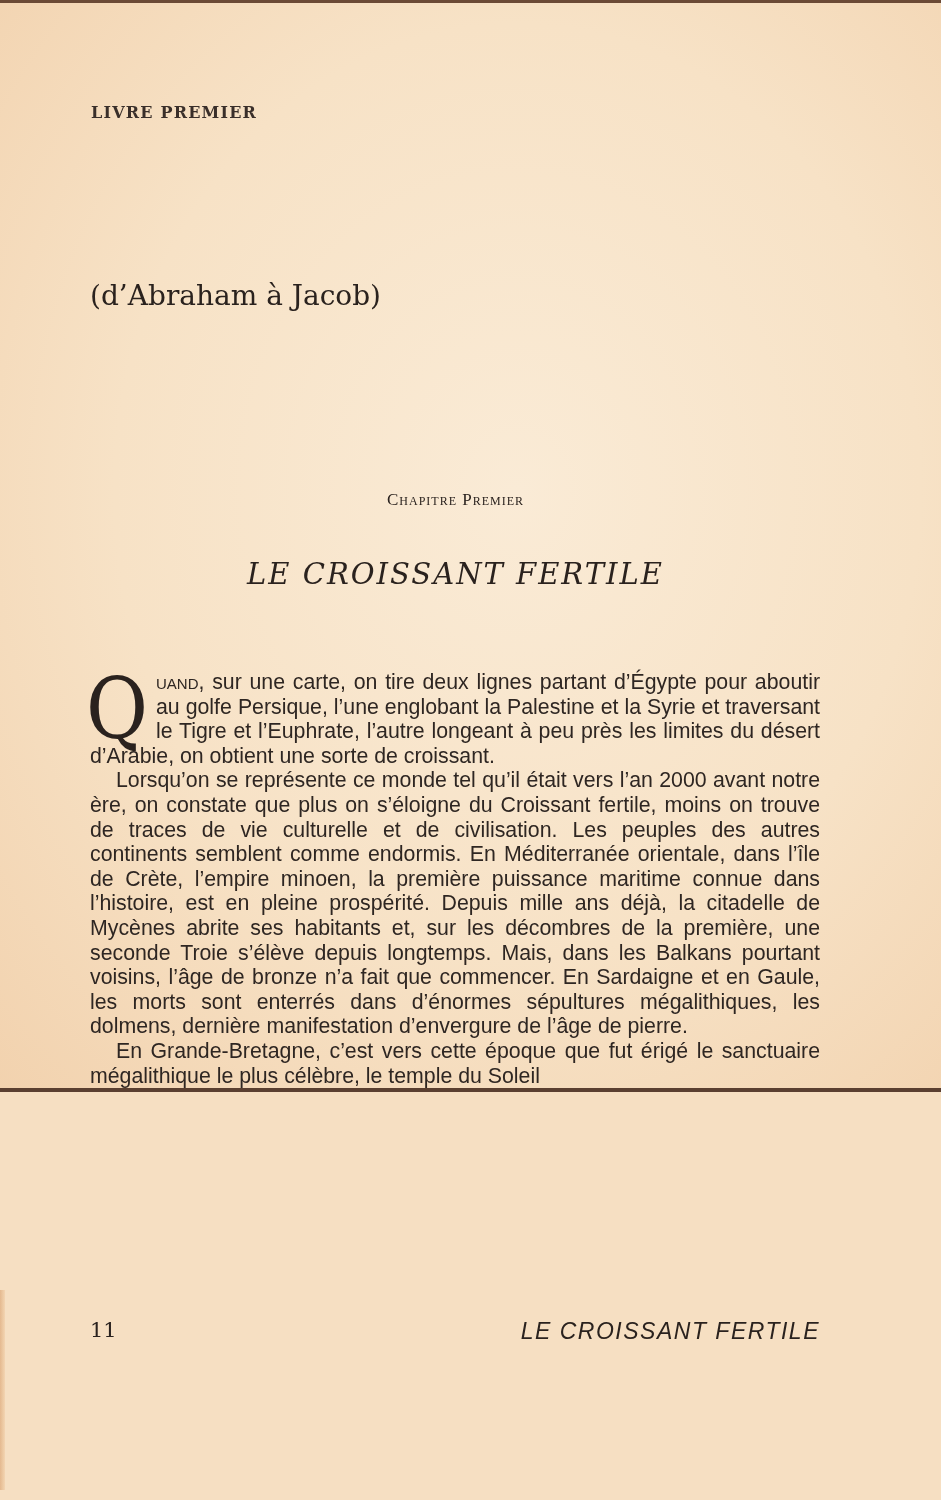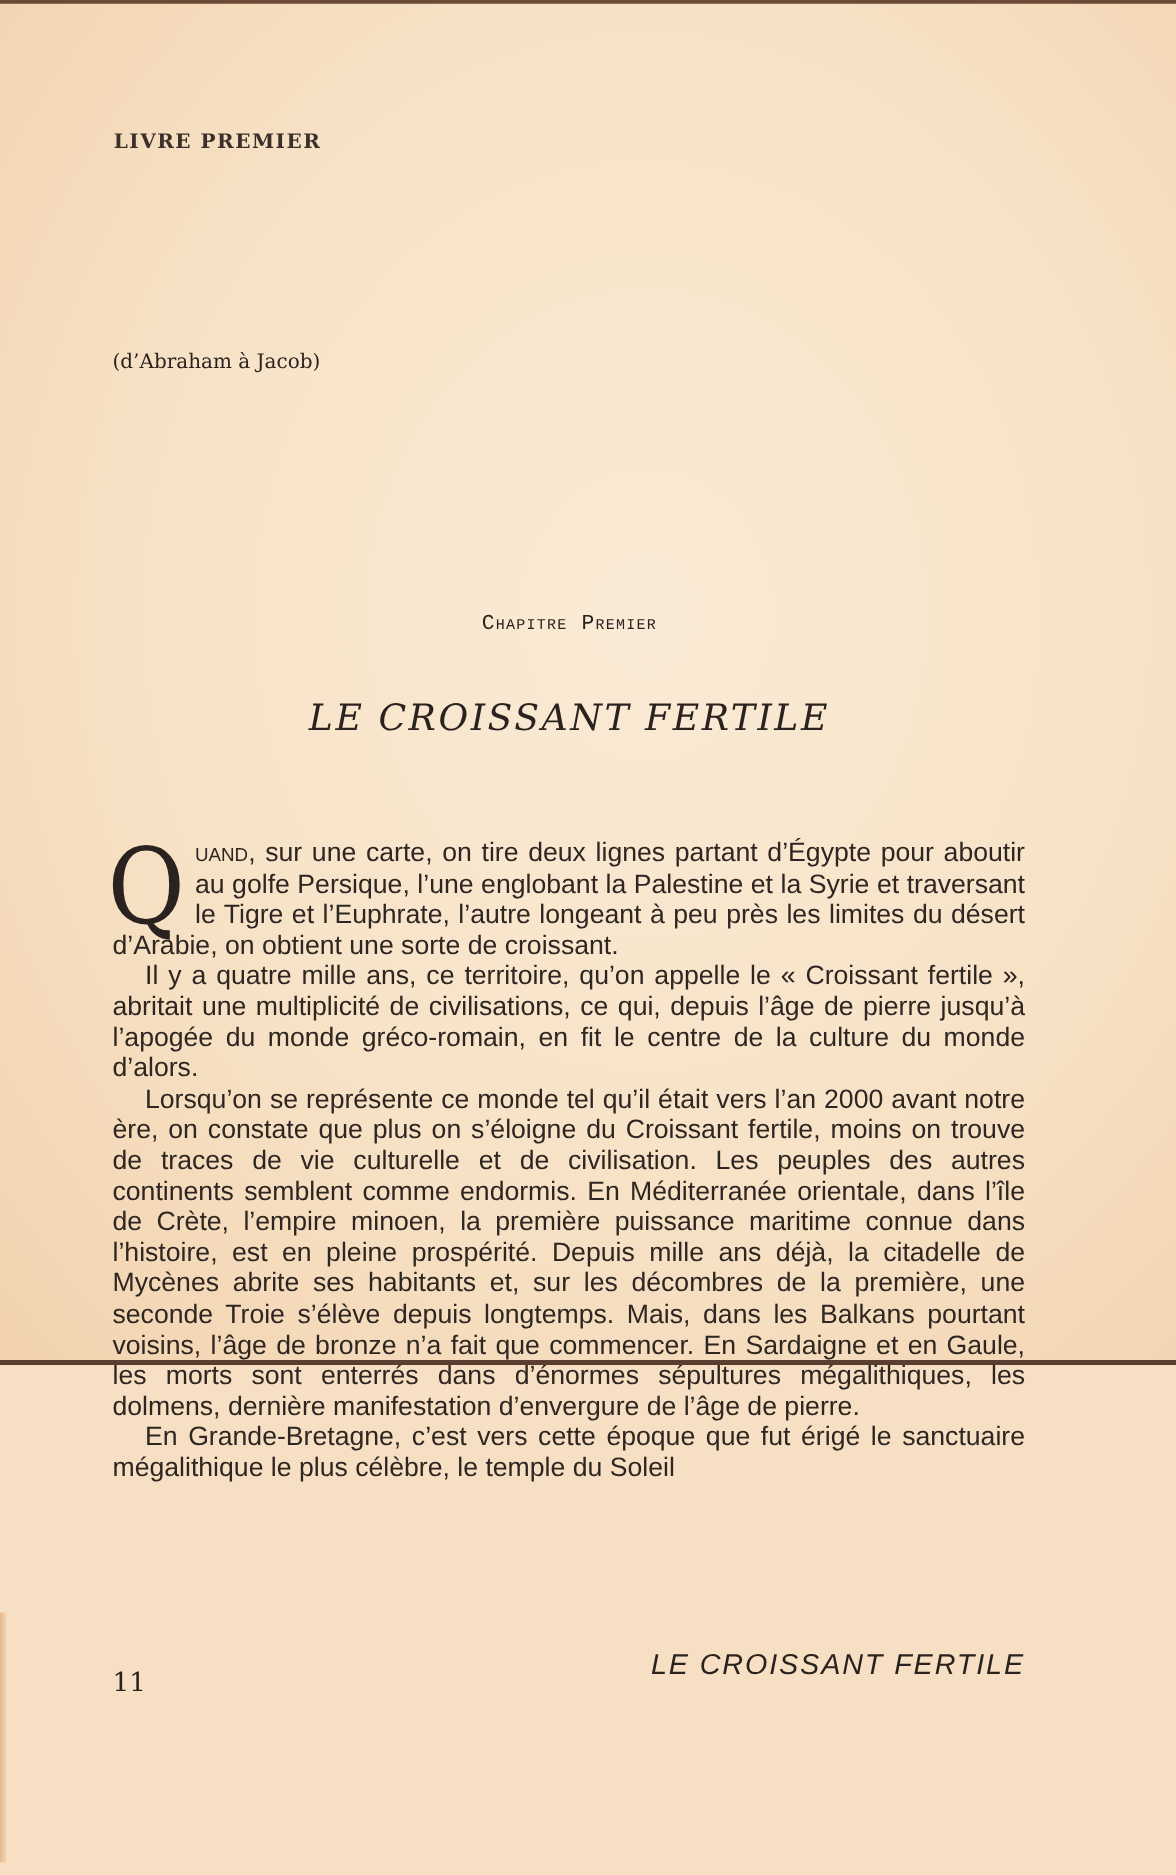--- a/index.html
+++ b/index.html
@@ -23,25 +23,25 @@
       font-family: "DejaVu Serif", serif; font-weight: bold; font-size: 16px;
       letter-spacing: 1.2px; color: #3a2f2a;
     }
     .book-title {
       position: absolute; left: 88px; top: 172px;
       font-family: "Liberation Serif", serif; font-style: italic;
       font-size: 38px; line-height: 48px; letter-spacing: 3px; color: #2a221e;
     }
     .book-subtitle {
       position: absolute; left: 90px; top: 279px;
-      font-family: "DejaVu Serif", serif; font-size: 16px; color: #2a221e;
+      font-family: "DejaVu Serif", serif; font-size: 28px; color: #2a221e;
     }
     .chapter-label {
       position: absolute; left: 0; width: 911px; top: 490px; text-align: center;
-      font-family: Liberation Mono, monospace; font-size: 17px; color: #2a221e;
+      font-family: Liberation Serif, serif; font-size: 17px; color: #2a221e;
       font-variant: small-caps; letter-spacing: 1px;
     }
     .chapter-title {
       position: absolute; left: 0; width: 911px; top: 557px; text-align: center;
       font-family: "DejaVu Serif", serif; font-style: italic;
       font-size: 29px; letter-spacing: 2px; color: #2a221e;
     }
     .body-text {
       position: absolute; left: 90px; top: 670px; width: 730px;
       font-family: "Liberation Sans", sans-serif; font-stretch: condensed;
@@ -53,41 +53,40 @@
     .dropcap {
       float: left; font-family: "DejaVu Serif", serif;
       font-size: 84px; line-height: 70px; margin: 4px 8px -6px -4px;
       color: #2a221e;
     }
     .smallcaps { font-variant: small-caps; }
     .footer {
       position: absolute; left: 90px; top: 1318px; width: 730px;
       font-family: "Liberation Sans", sans-serif; font-size: 23px; color: #2a221e;
     }
-    .page-number { position: absolute; left: 0; top: 16px; font-family: "DejaVu Serif", serif; font-size: 21px; }
+    .page-number { position: absolute; left: 0; top: 0; font-family: "DejaVu Serif", serif; font-size: 21px; }
     .running-head { position: absolute; right: 0; top: 0; font-style: italic; letter-spacing: 1.5px; }
   </style>
 </head>
 <body>
 
 <div class="page">
   <div class="top-edge"></div>
   <div class="left-edge"></div>
 
   <div class="book-label">LIVRE PREMIER</div>
 
 
   <div class="book-subtitle">(d’Abraham à Jacob)</div>
 
   <div class="chapter-label">Chapitre Premier</div>
   <div class="chapter-title">LE CROISSANT FERTILE</div>
 
   <div class="body-text">
     <p class="para first"><span class="dropcap">Q</span><span class="smallcaps">uand</span><span>, sur une carte, on tire deux lignes partant d’Égypte pour aboutir au golfe Persique, l’une englobant la Palestine et la Syrie et traversant le Tigre et l’Euphrate, l’autre longeant à peu près les limites du désert d’Arabie, on obtient une sorte de croissant.</span></p>
-    <p class="para">Il y a quatre mille ans, ce territoire, qu’on appelle le « Croissant fertile », abritait une multiplicité de civilisations, ce qui, depuis l’âge de pierre jusqu’à l’apogée du monde gréco-romain, en fit le centre de la culture du monde d’alors.</p>
     <p class="para">Lorsqu’on se représente ce monde tel qu’il était vers l’an 2000 avant notre ère, on constate que plus on s’éloigne du Croissant fertile, moins on trouve de traces de vie culturelle et de civilisation. Les peuples des autres continents semblent comme endormis. En Méditerranée orientale, dans l’île de Crète, l’empire minoen, la première puissance maritime connue dans l’histoire, est en pleine prospérité. Depuis mille ans déjà, la citadelle de Mycènes abrite ses habitants et, sur les décombres de la première, une seconde Troie s’élève depuis longtemps. Mais, dans les Balkans pourtant voisins, l’âge de bronze n’a fait que commencer. En Sardaigne et en Gaule, les morts sont enterrés dans d’énormes sépultures mégalithiques, les dolmens, dernière manifestation d’envergure de l’âge de pierre.</p>
     <p class="para">En Grande-Bretagne, c’est vers cette époque que fut érigé le sanctuaire mégalithique le plus célèbre, le temple du Soleil</p>
   </div>
 
   <div class="footer">
     <span class="page-number">11</span>
     <span class="running-head">LE CROISSANT FERTILE</span>
   </div>
 
   <div class="bottom-edge"></div>

